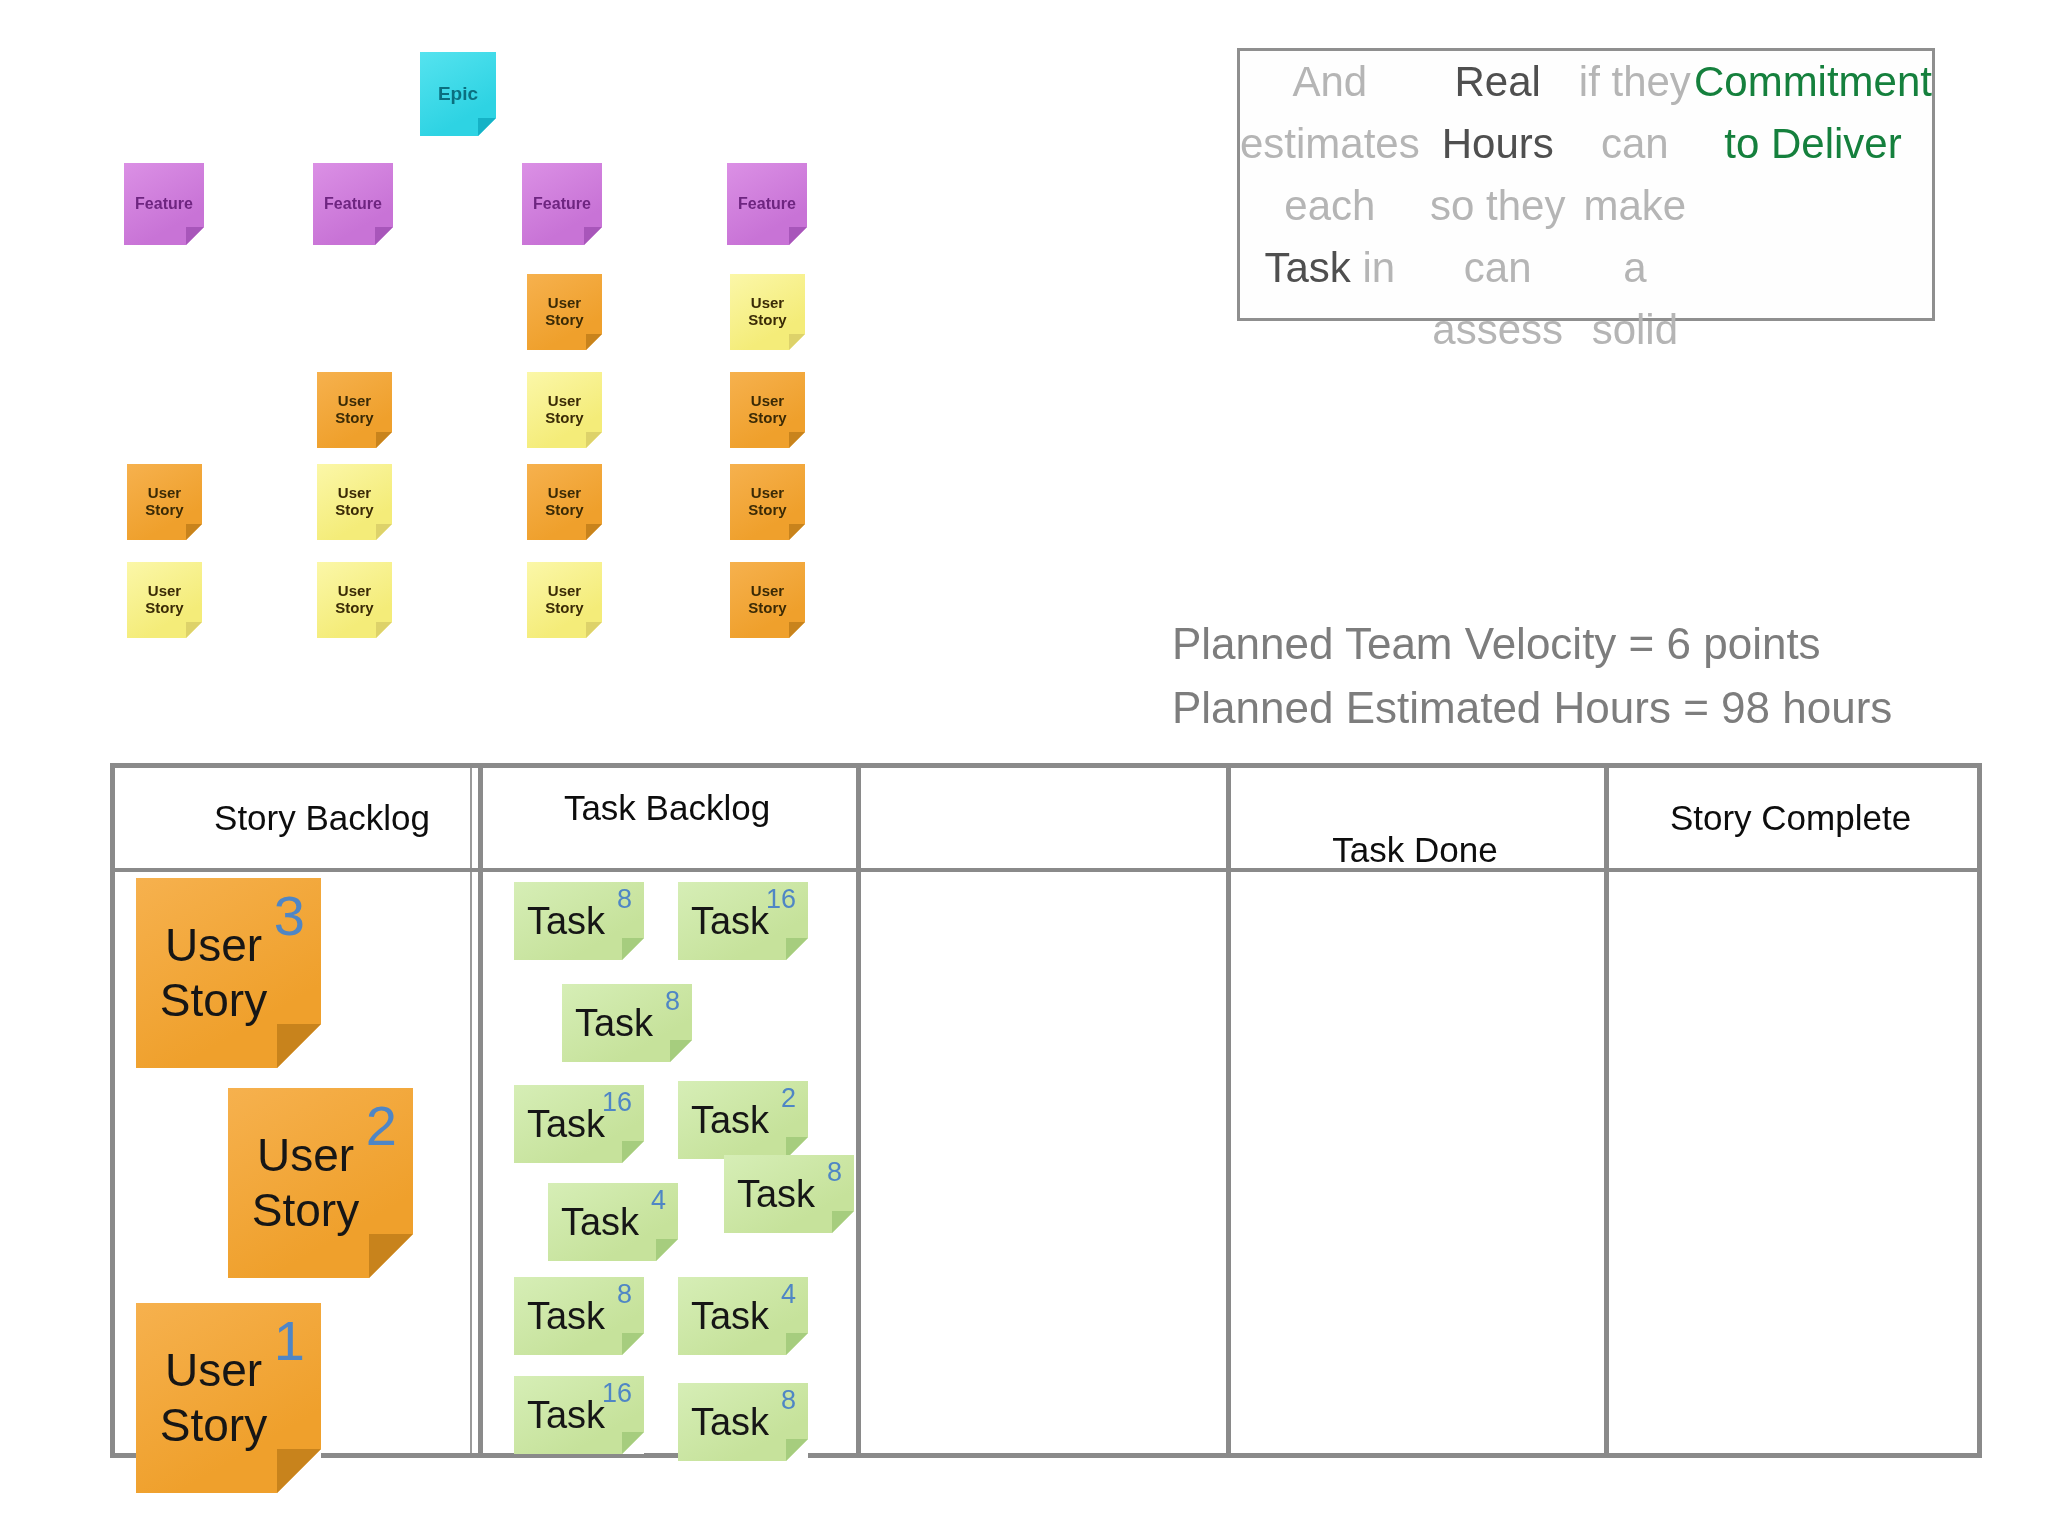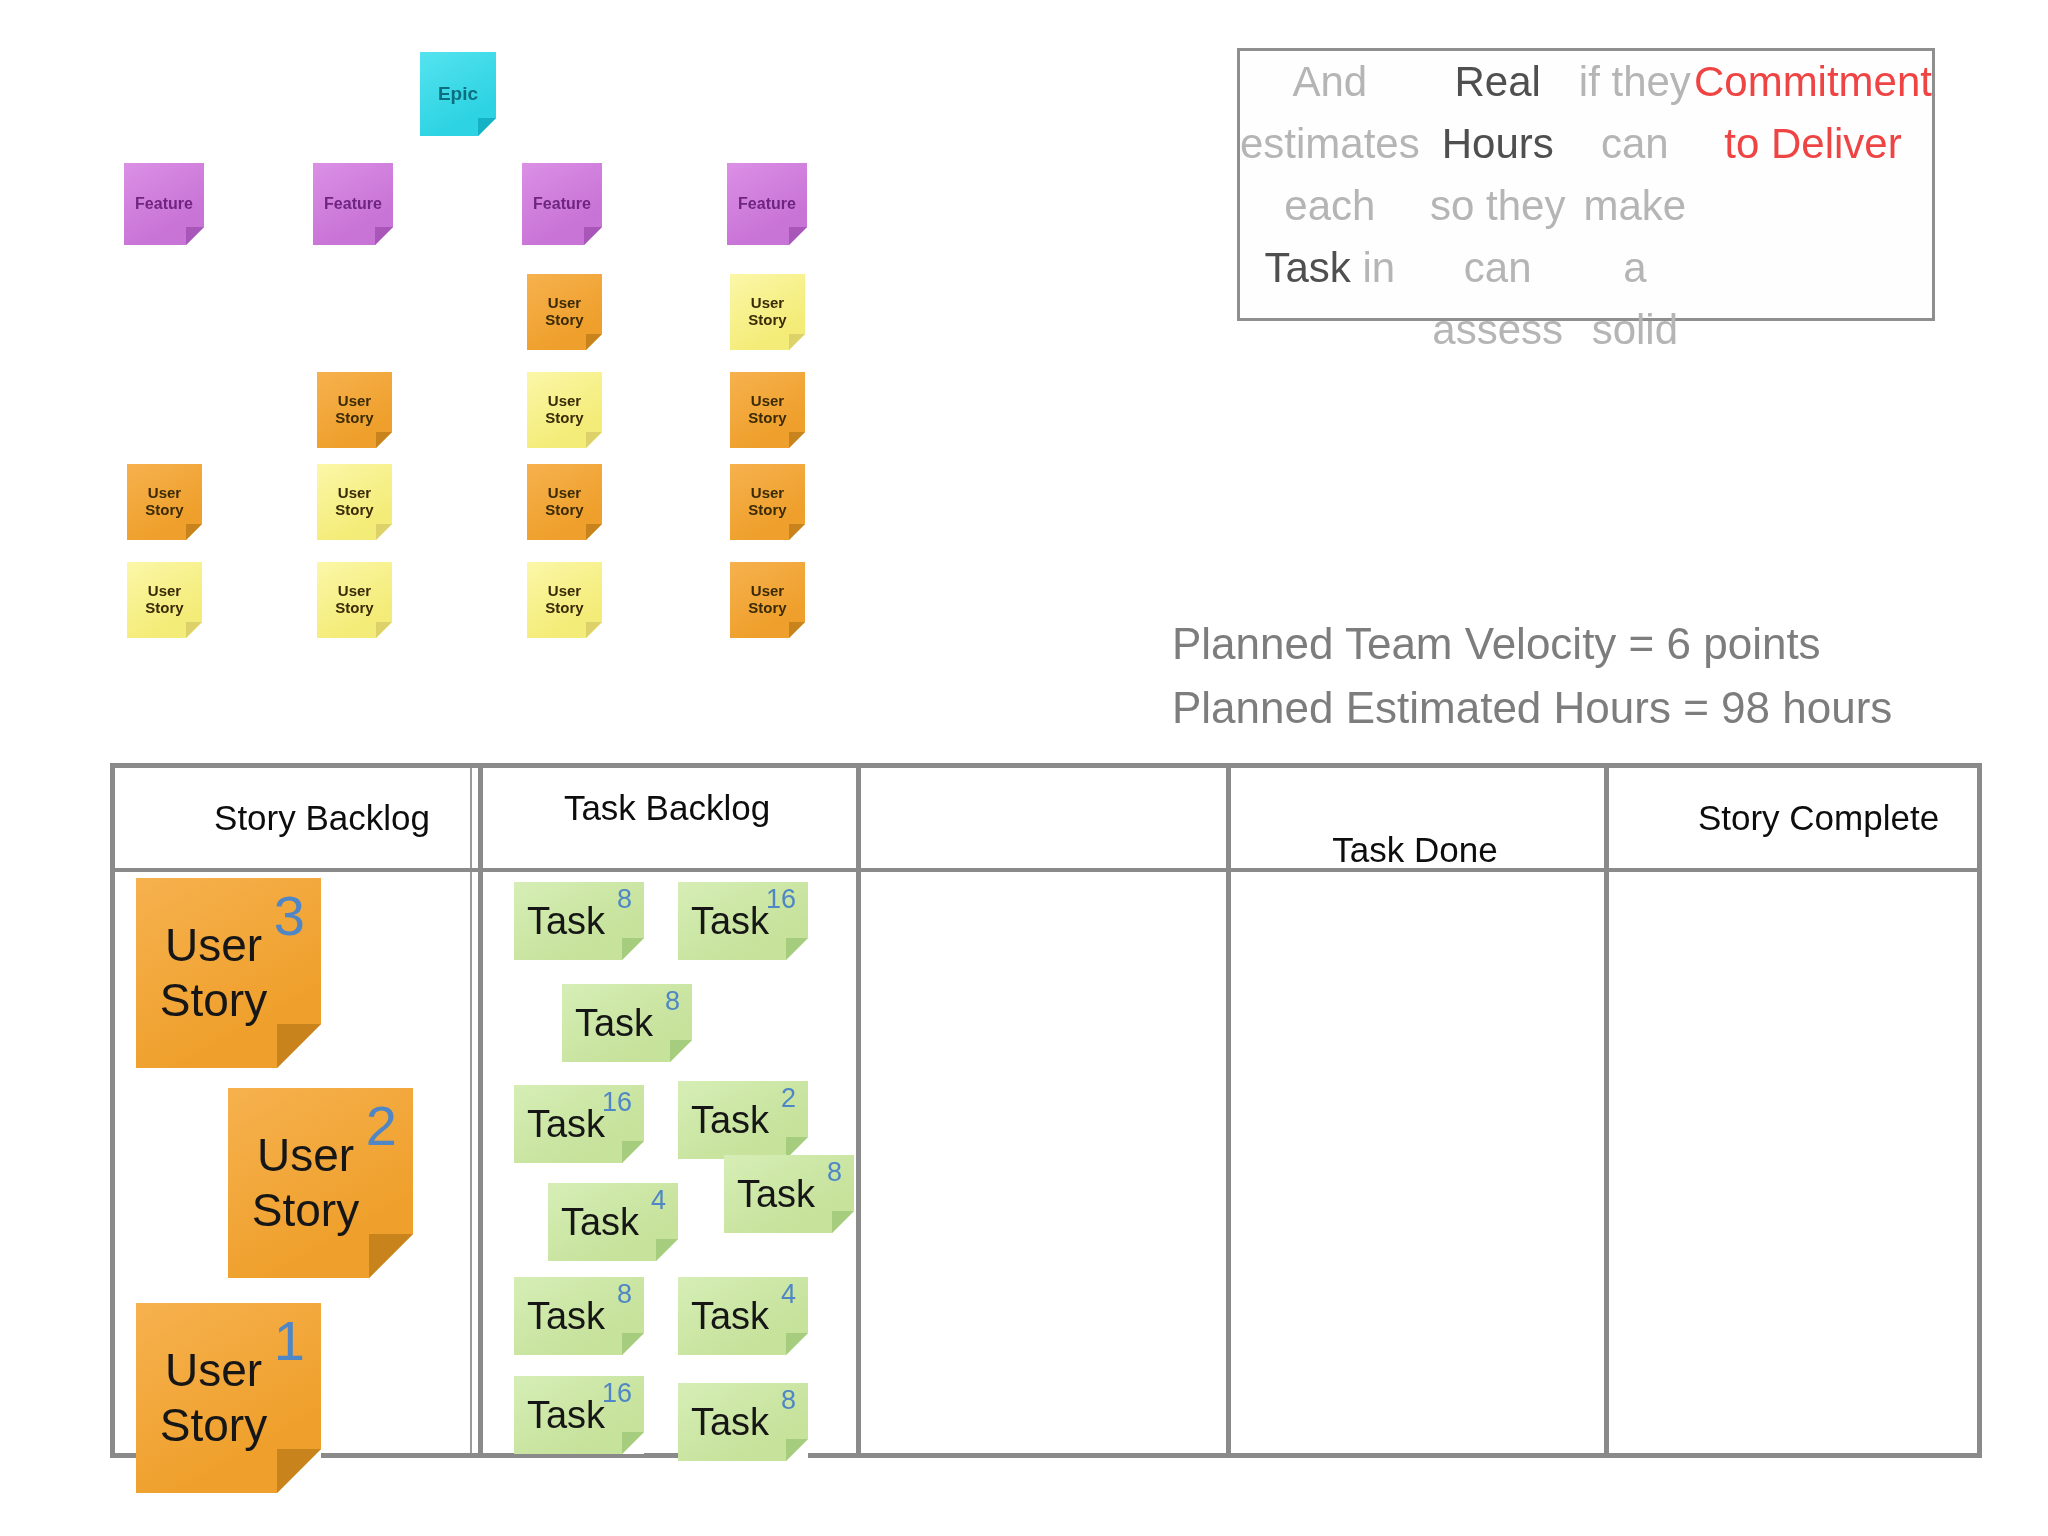--- a/index.html
+++ b/index.html
@@ -29,21 +29,21 @@
   .badge{position:absolute;z-index:3;font-weight:400;}
   .story-badge{top:4px;right:16px;font-size:56px;}
   .task-badge{top:2px;right:12px;font-size:27px;}
 
   
   .note-box{position:absolute;border:3px solid #8f8f8f;background:#fefefe;
         display:flex;justify-content:center;
         text-align:center;font-size:42px;line-height:62px;}
   .t-light{color:#b5b5b5;}
   .t-dark{color:#4f4f4f;}
-  .t-med{color:#ef4444;}
+  .t-med{color:#15803d;}
 
   
   .planning{position:absolute;font-size:44px;line-height:64px;color:#7d7d7d;white-space:nowrap;}
 
   
   .board{position:absolute;box-sizing:border-box;border:5px solid #8a8a8a;background:transparent;}
   .vline{position:absolute;top:0;bottom:0;width:5px;background:#8a8a8a;}
   .vline.thin{width:2px;background:#9a9a9a;}
   .hline{position:absolute;left:0;right:0;height:4px;background:#8a8a8a;}
   .colhead{position:absolute;top:0;display:flex;align-items:center;justify-content:center;
@@ -125,21 +125,21 @@
   <div class="board" id="board" style="left:110px;top:763px;width:1872px;height:695px;">
       <div class="vline thin" style="left: 355px;"></div>
       <div class="vline" style="left: 363px;"></div>
       <div class="vline" style="left: 741px;"></div>
       <div class="vline" style="left: 1111px;"></div>
       <div class="vline" style="left: 1489px;"></div>
       <div class="hline" style="top: 100px;"></div>
       <div class="colhead" style="left: 0px; width: 414px; height: 100px;">Story Backlog</div>
       <div class="colhead" style="left: 363px; width: 378px; height: 80px;">Task Backlog</div>
       <div class="colhead" style="left: 1111px; width: 378px; height: 100px; margin-top: 32px;">Task Done</div>
-      <div class="colhead" style="left: 1489px; width: 373px; height: 100px; padding-left: 28px;">Story Complete</div>
+      <div class="colhead" style="left: 1489px; width: 373px; height: 100px;">Story Complete</div>
     </div>
 
   <div id="cards">
       <div class="note story-card" style="left: 136px; top: 878px; width: 185px; height: 190px; background: linear-gradient(150deg, rgb(246, 177, 78) 0%, rgb(239, 160, 44) 72%); color: rgb(22, 22, 22); --f: 44px; --fold: #c8831c;">
         <div class="lbl">User Story</div>
         <div class="badge story-badge" style="color: rgb(79, 134, 197);">3</div>
       </div>
       <div class="note story-card" style="left: 228px; top: 1088px; width: 185px; height: 190px; background: linear-gradient(150deg, rgb(246, 177, 78) 0%, rgb(239, 160, 44) 72%); color: rgb(22, 22, 22); --f: 44px; --fold: #c8831c;">
         <div class="lbl">User Story</div>
         <div class="badge story-badge" style="color: rgb(79, 134, 197);">2</div>

